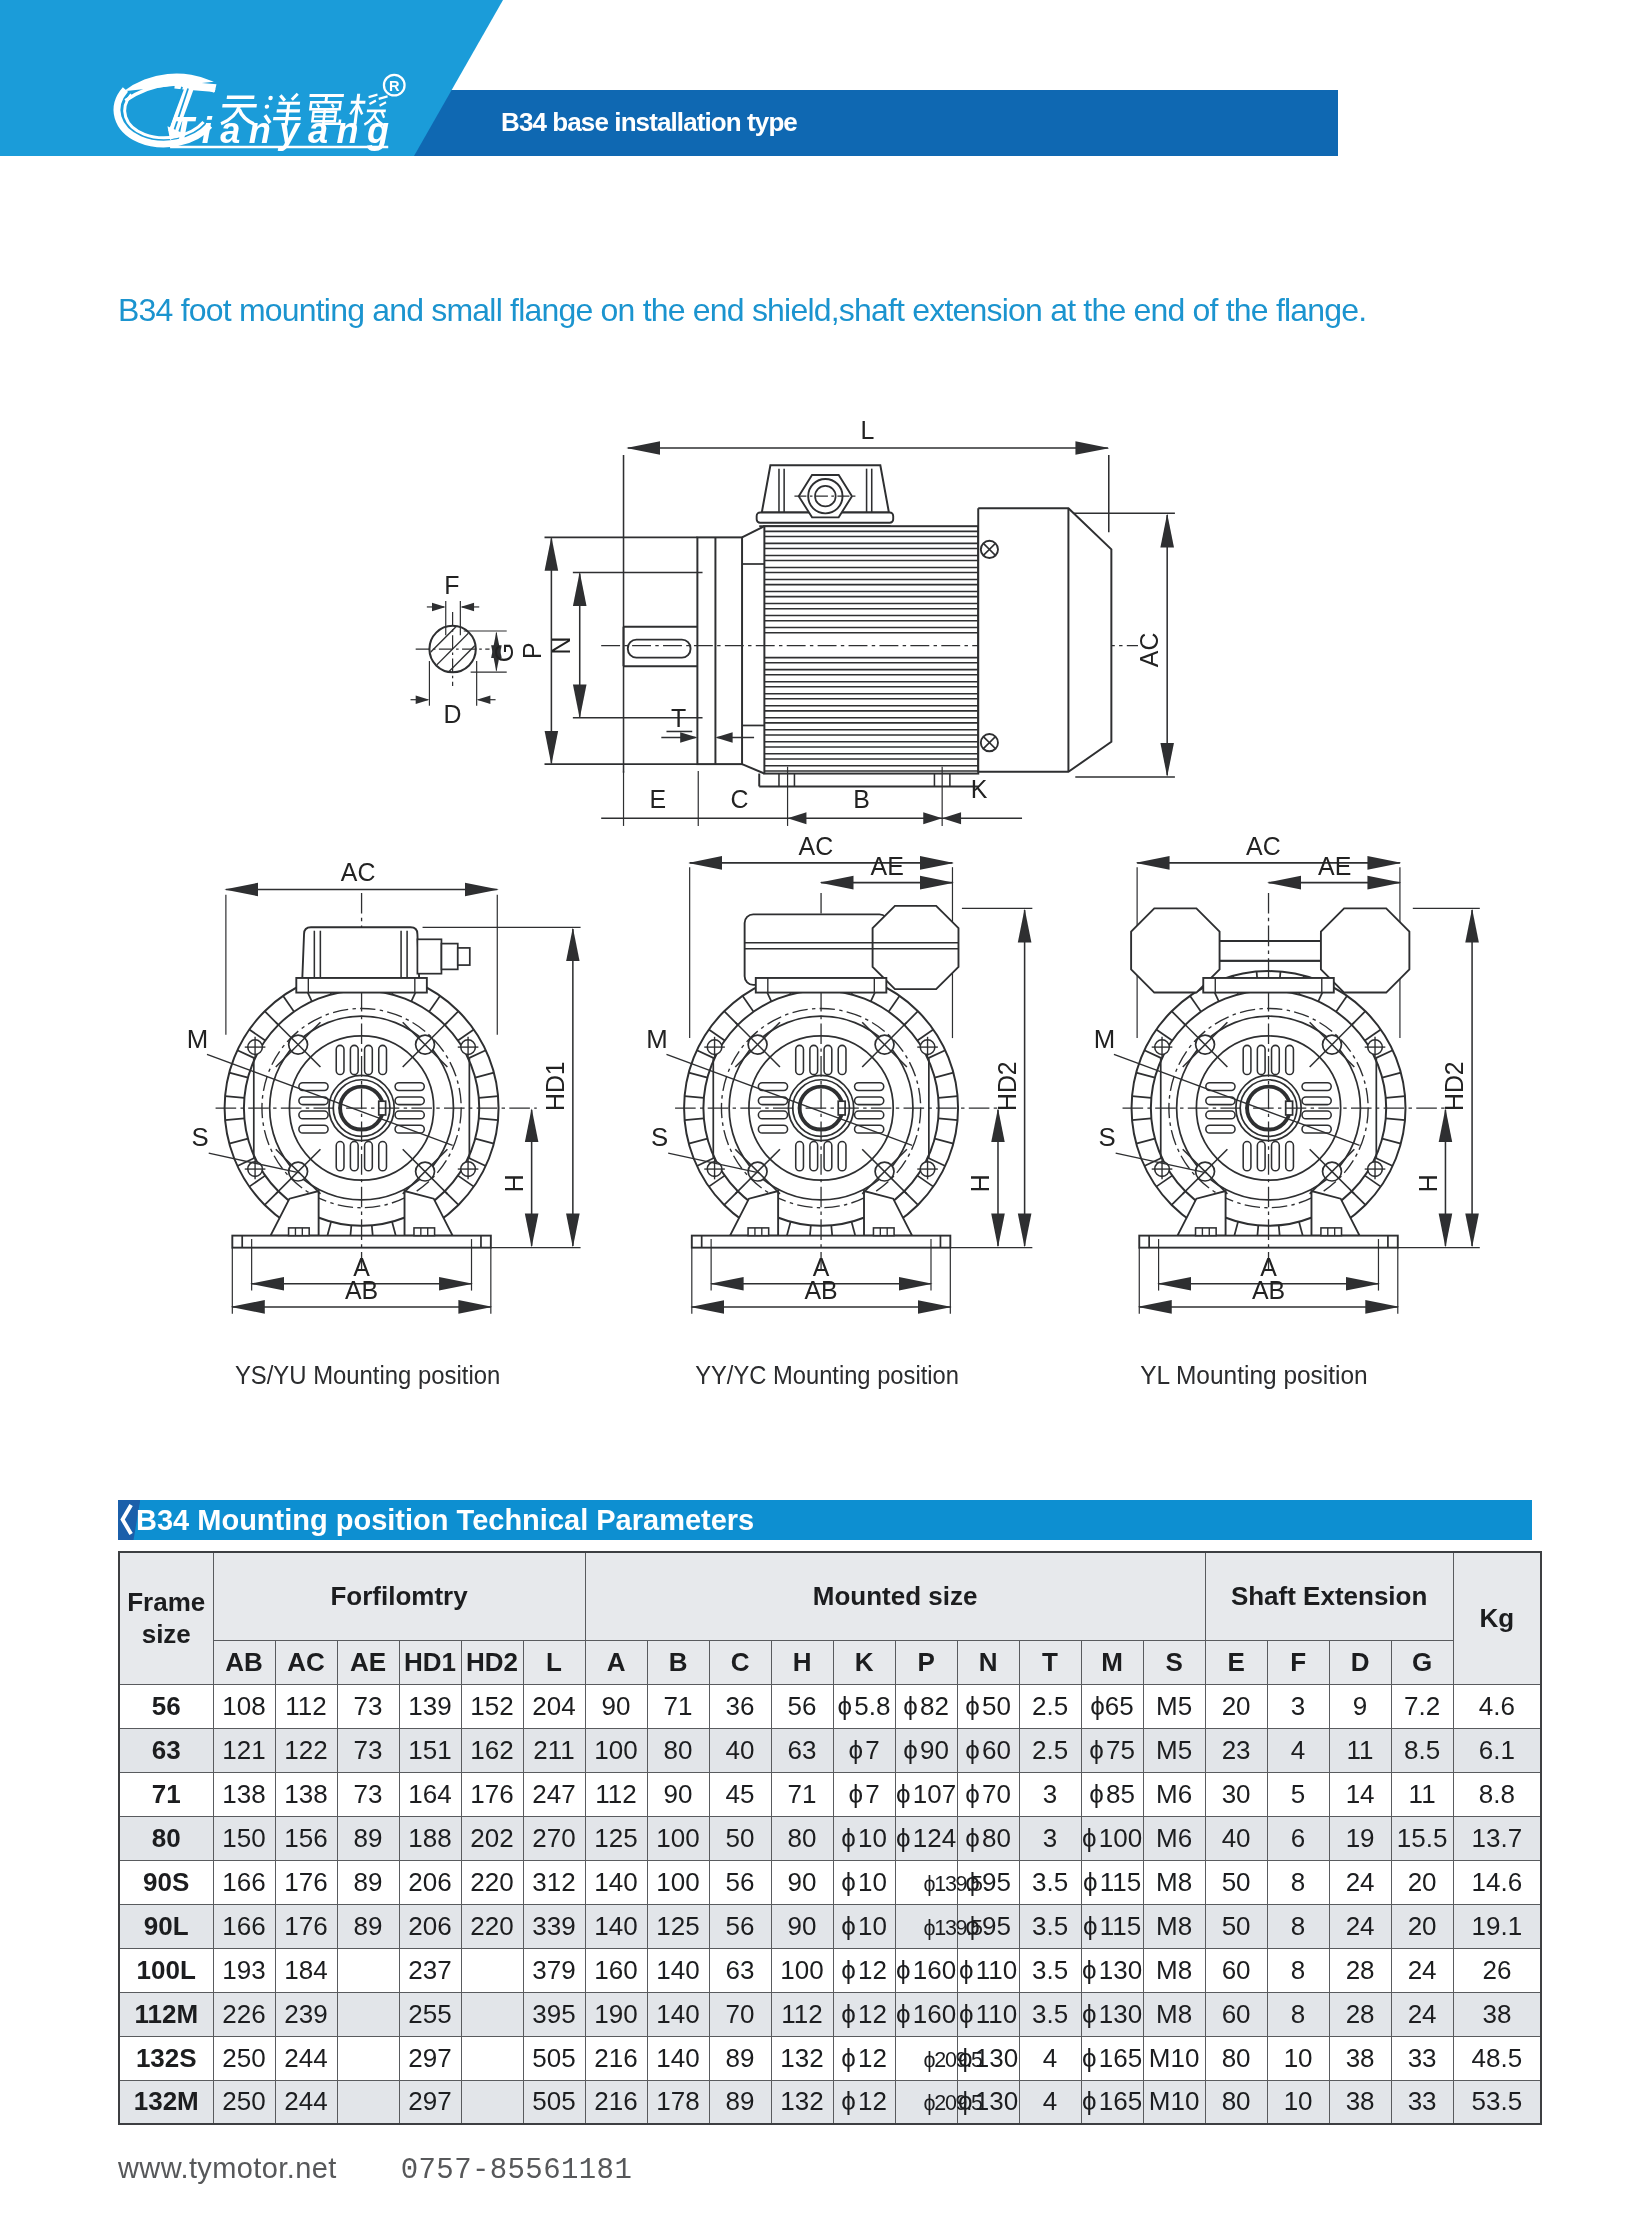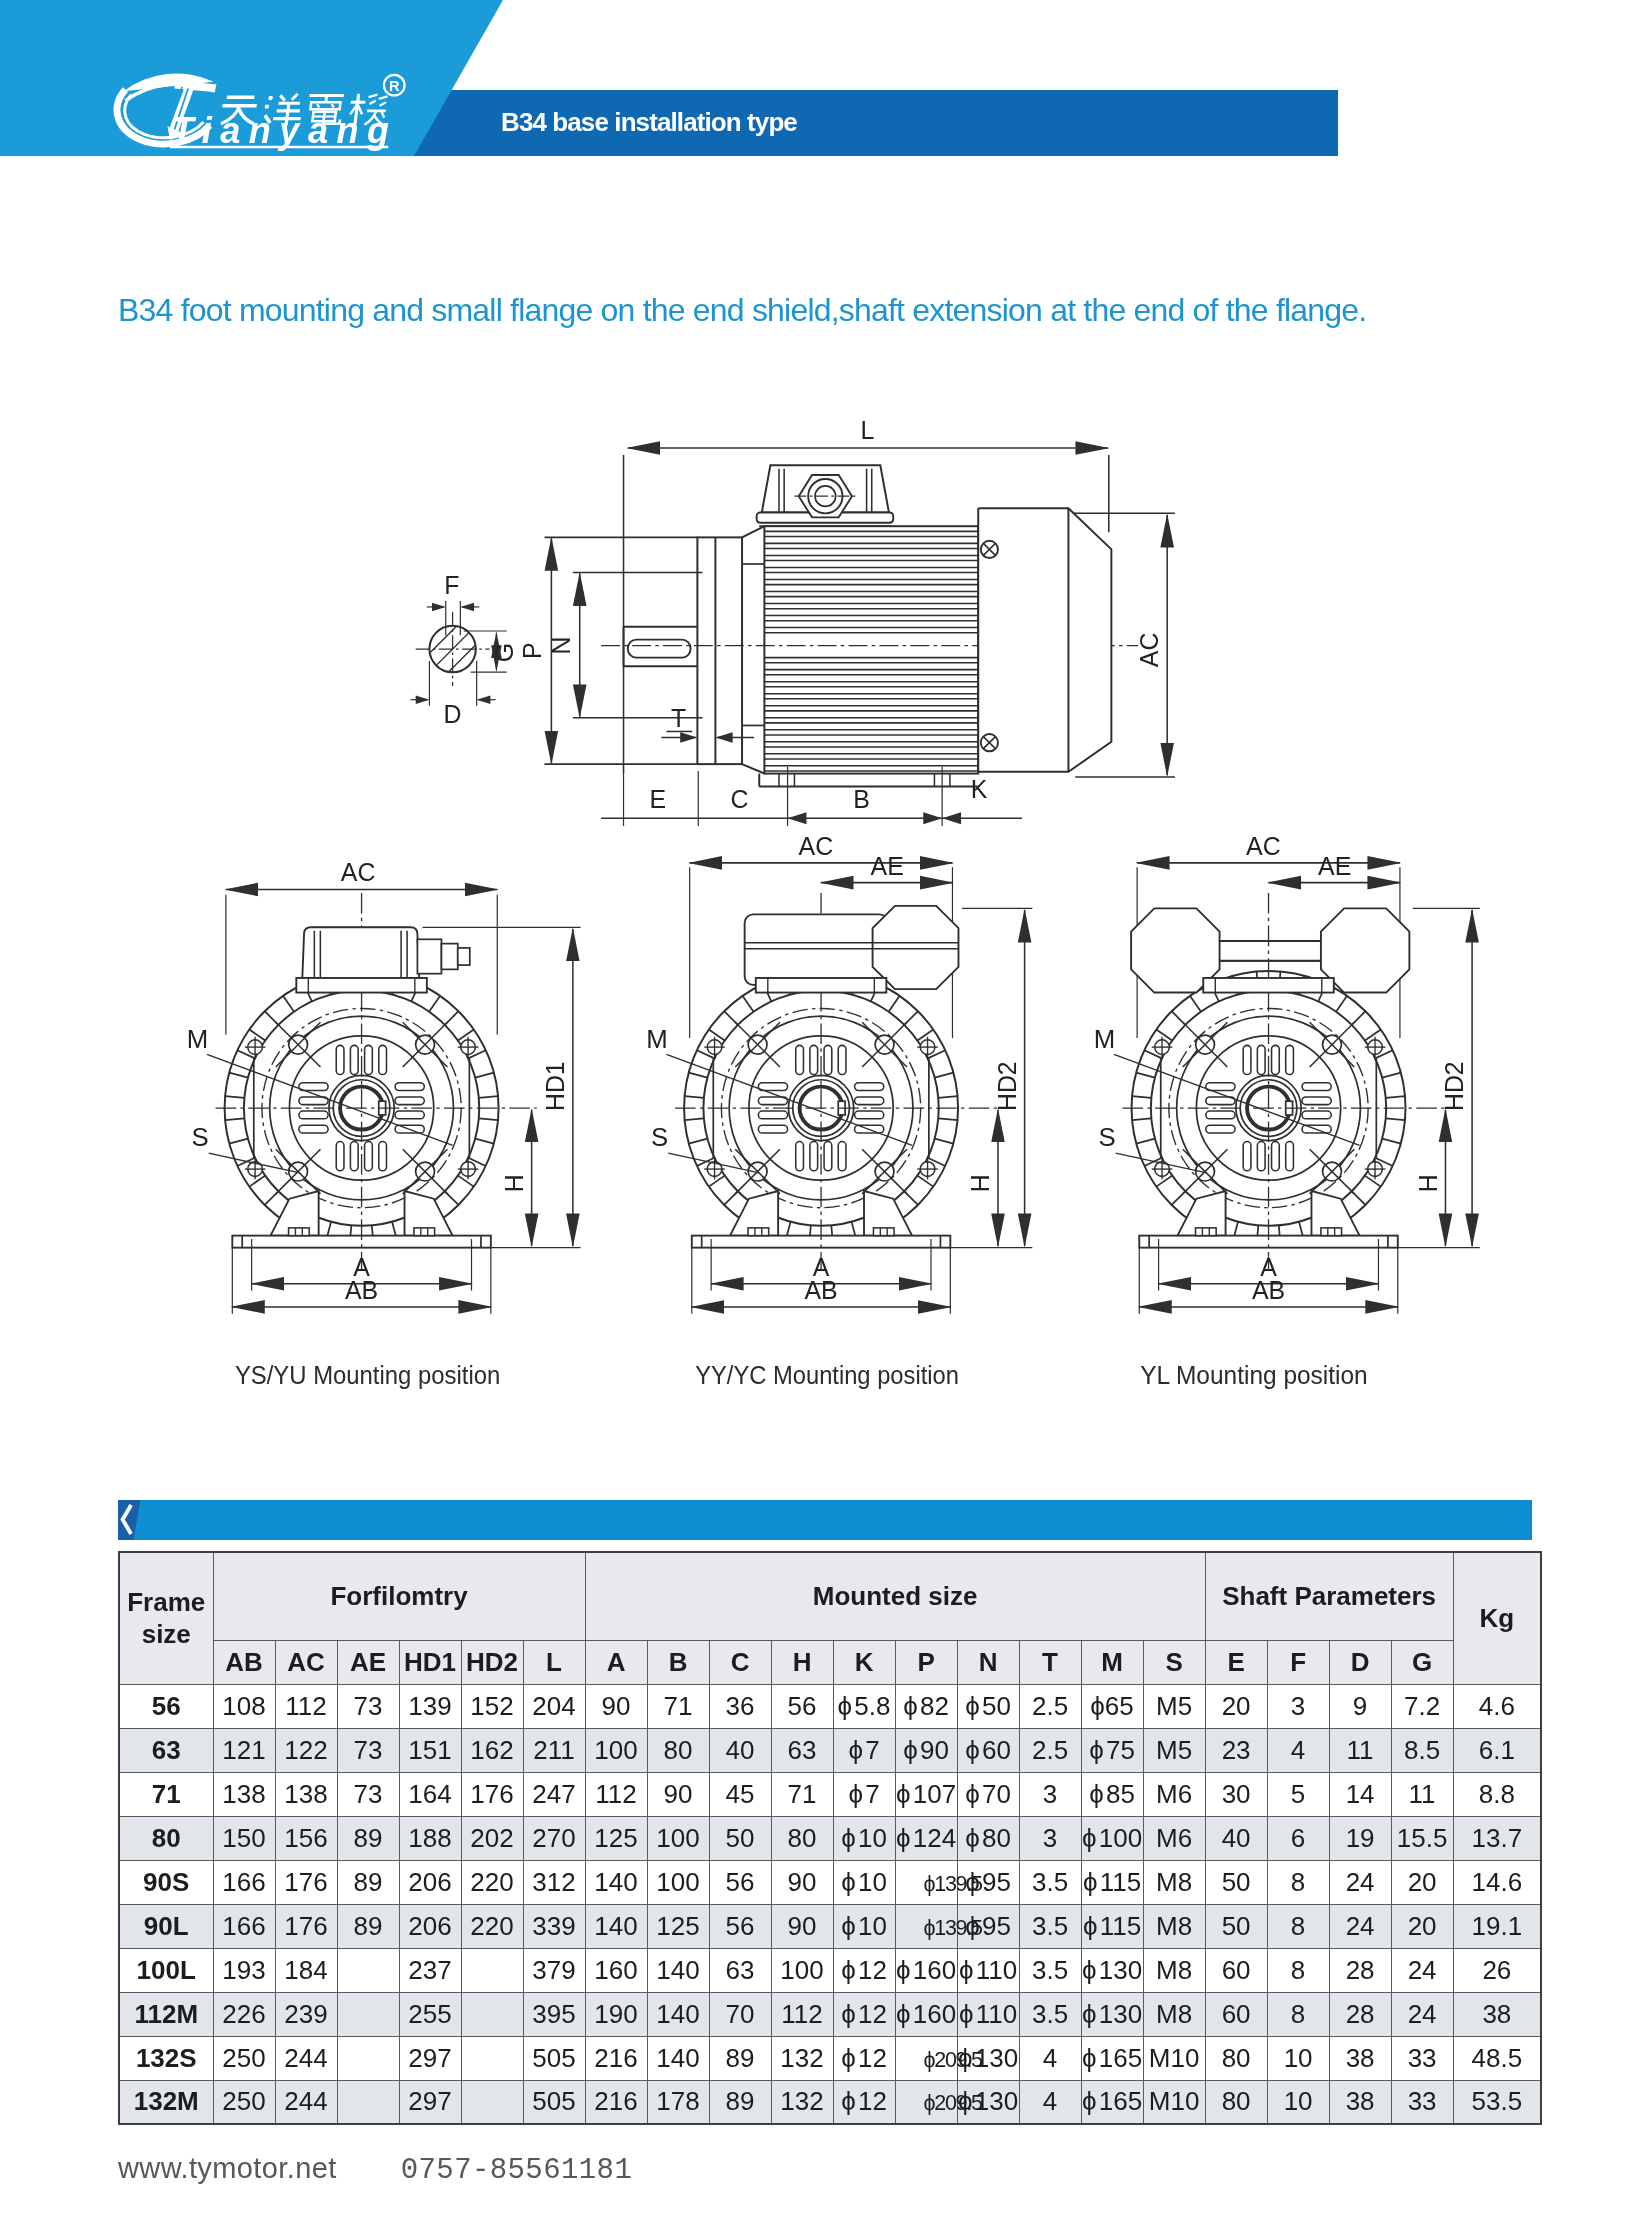--- a/index.html
+++ b/index.html
@@ -638,20 +638,21 @@
     </g>
     <text x="428" y="1612" font-size="31" font-family="Liberation Sans, sans-serif" fill="#2b2c2e" text-anchor="middle" textLength="309" lengthAdjust="spacingAndGlyphs">YS/YU Mounting position</text>
     <text x="963" y="1612" font-size="31" font-family="Liberation Sans, sans-serif" fill="#2b2c2e" text-anchor="middle" textLength="307" lengthAdjust="spacingAndGlyphs">YY/YC Mounting position</text>
     <text x="1460" y="1612" font-size="31" font-family="Liberation Sans, sans-serif" fill="#2b2c2e" text-anchor="middle" textLength="265" lengthAdjust="spacingAndGlyphs">YL Mounting position</text>
   </svg>
 <div class="tbar">
     <div class="dk"></div>
     <svg class="chev" viewBox="0 0 16 38">
       <path d="M13,2 L3,19 L13,36" stroke="#fff" stroke-width="4.5" fill="none"></path>
     </svg>
+    <div class="t">B34 Mounting position Technical Parameters</div>
   </div>
 <table id="ptable">
     <colgroup>
       <col style="width:94px">
       <col style="width:62px">
       <col style="width:62px">
       <col style="width:62px">
       <col style="width:62px">
       <col style="width:62px">
       <col style="width:62px">
@@ -669,21 +670,21 @@
       <col style="width:62px">
       <col style="width:62px">
       <col style="width:62px">
       <col style="width:88px">
     </colgroup>
     <tbody>
       <tr class="h1">
         <td rowspan="2" class="fs">Frame<br>size</td>
         <td colspan="6">Forfilomtry</td>
         <td colspan="10">Mounted size</td>
-        <td colspan="4">Shaft Parameters</td>
+        <td colspan="4">Shaft Extension</td>
         <td rowspan="2" class="kg">Kg</td>
       </tr>
       <tr class="h2">
         <td>AB</td>
         <td>AC</td>
         <td>AE</td>
         <td>HD1</td>
         <td>HD2</td>
         <td>L</td>
         <td>A</td>

